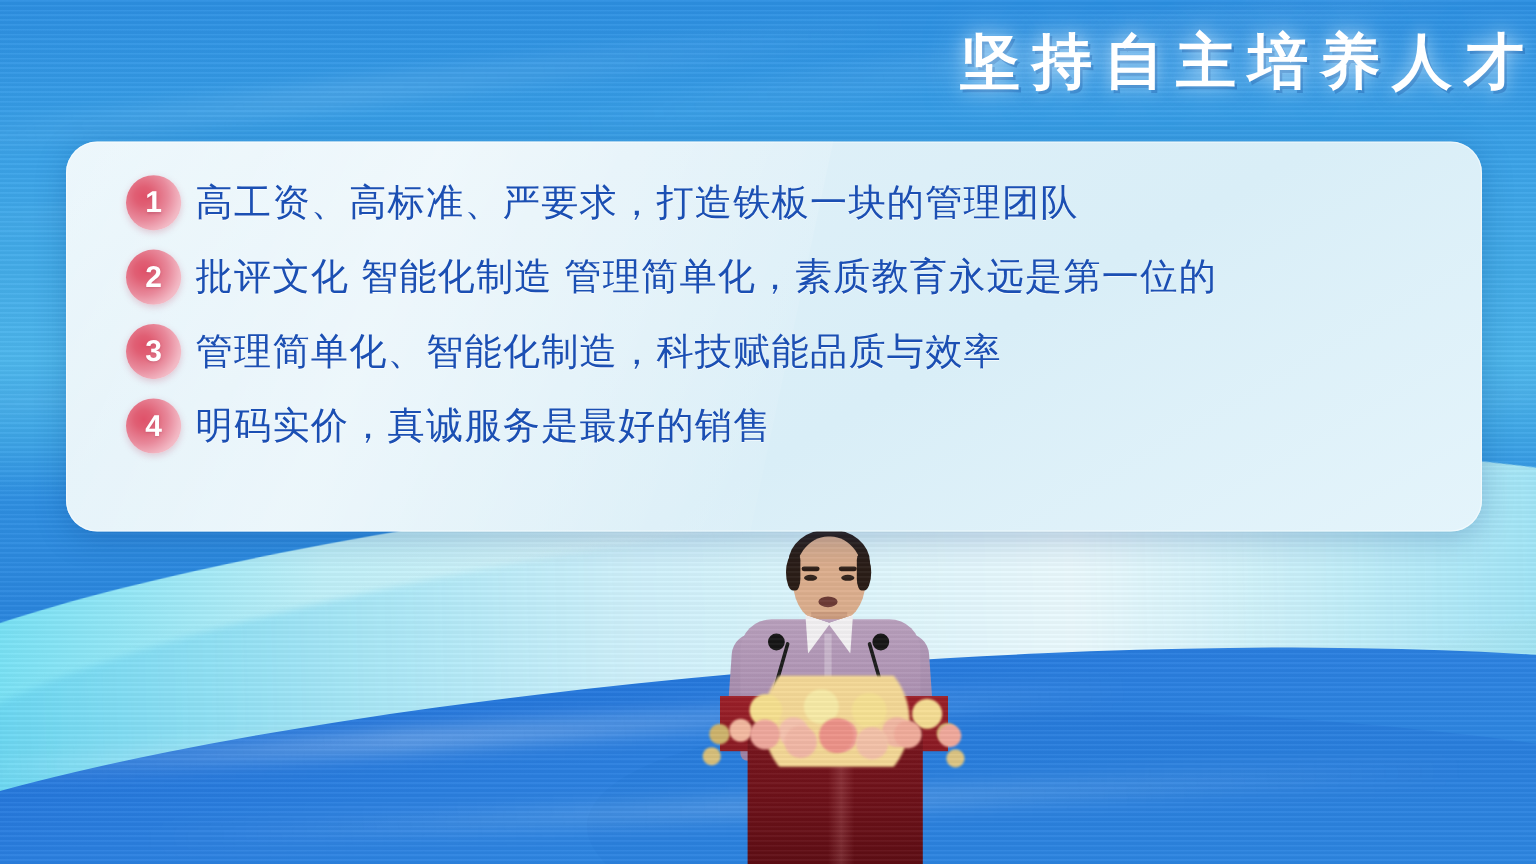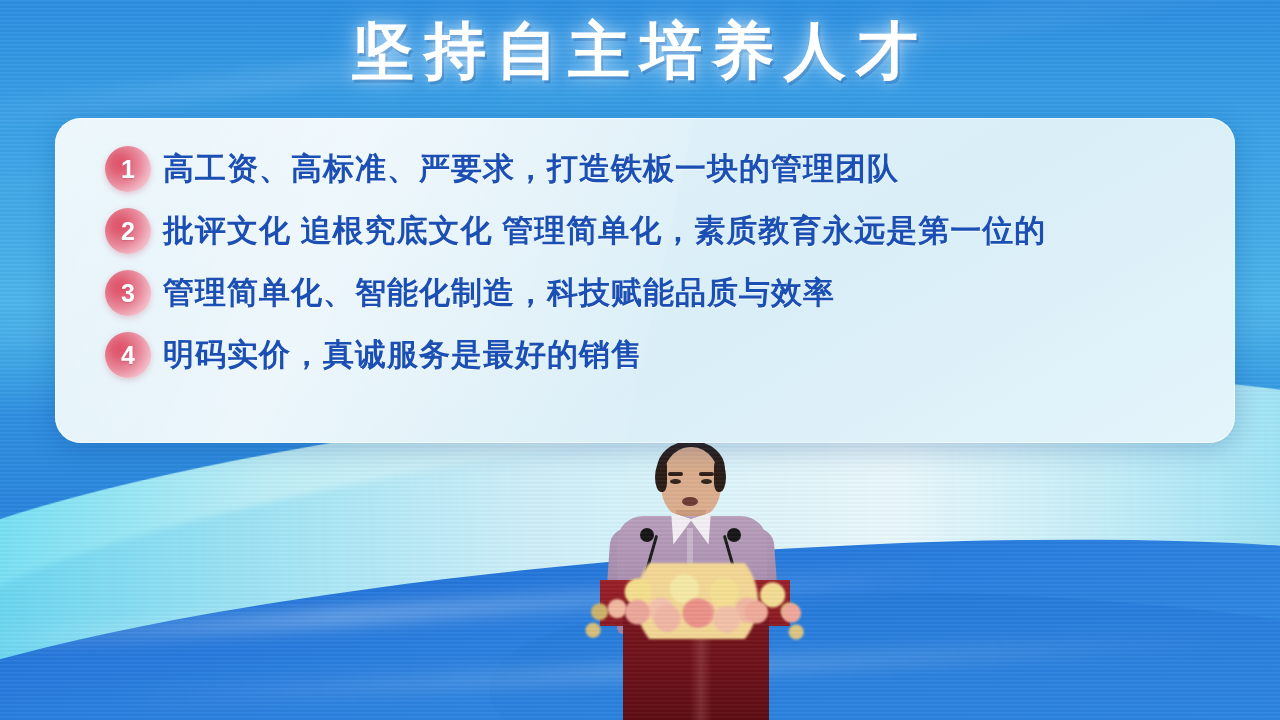--- a/index.html
+++ b/index.html
@@ -115,22 +115,22 @@
     filter: blur(8px);
     transform: rotate(-3deg);
   }
 
   
   .title {
     position: absolute;
     top: 12px;
     left: 0;
     width: 100%;
-    text-align: center;
-    font-size: 62px;
+    text-align: right;
+    font-size: 50px;
     line-height: 78px;
     font-weight: bold;
     letter-spacing: 10px;
     color: #ffffff;
     text-shadow:
        0 0 14px rgba(255,255,255,0.55),
        2px 3px 0 rgba(20,90,170,0.45),
        0 0 32px rgba(180,225,255,0.6);
     white-space: nowrap;
   }
@@ -182,21 +182,21 @@
   }
   .badge span {
     font-size: 25px;
     font-weight: bold;
     color: #ffffff;
     line-height: 1;
     text-shadow: 0 1px 2px rgba(160,60,90,0.35);
   }
   .bullet-text {
     font-size: 31px;
-    font-weight: bold;
+    font-weight: normal;
     letter-spacing: 1px;
     color: #1b4fb3;
     white-space: nowrap;
     text-shadow: 0 1px 0 rgba(255,255,255,0.7);
     text-align: center;
   }
 
   
   .person { position: absolute; }
 
@@ -353,21 +353,21 @@
         <div class="badge">
           <span>1</span>
         </div>
         <div class="bullet-text">高工资、高标准、严要求，打造铁板一块的管理团队</div>
       </div>
 
       <div class="bullet">
         <div class="badge">
           <span>2</span>
         </div>
-        <div class="bullet-text">批评文化 追根究底文化 管理简单化，素质教育永远是第一位的</div>
+        <div class="bullet-text">批评文化 智能化制造 管理简单化，素质教育永远是第一位的</div>
       </div>
 
       <div class="bullet">
         <div class="badge">
           <span>3</span>
         </div>
         <div class="bullet-text">管理简单化、智能化制造，科技赋能品质与效率</div>
       </div>
 
       <div class="bullet">

